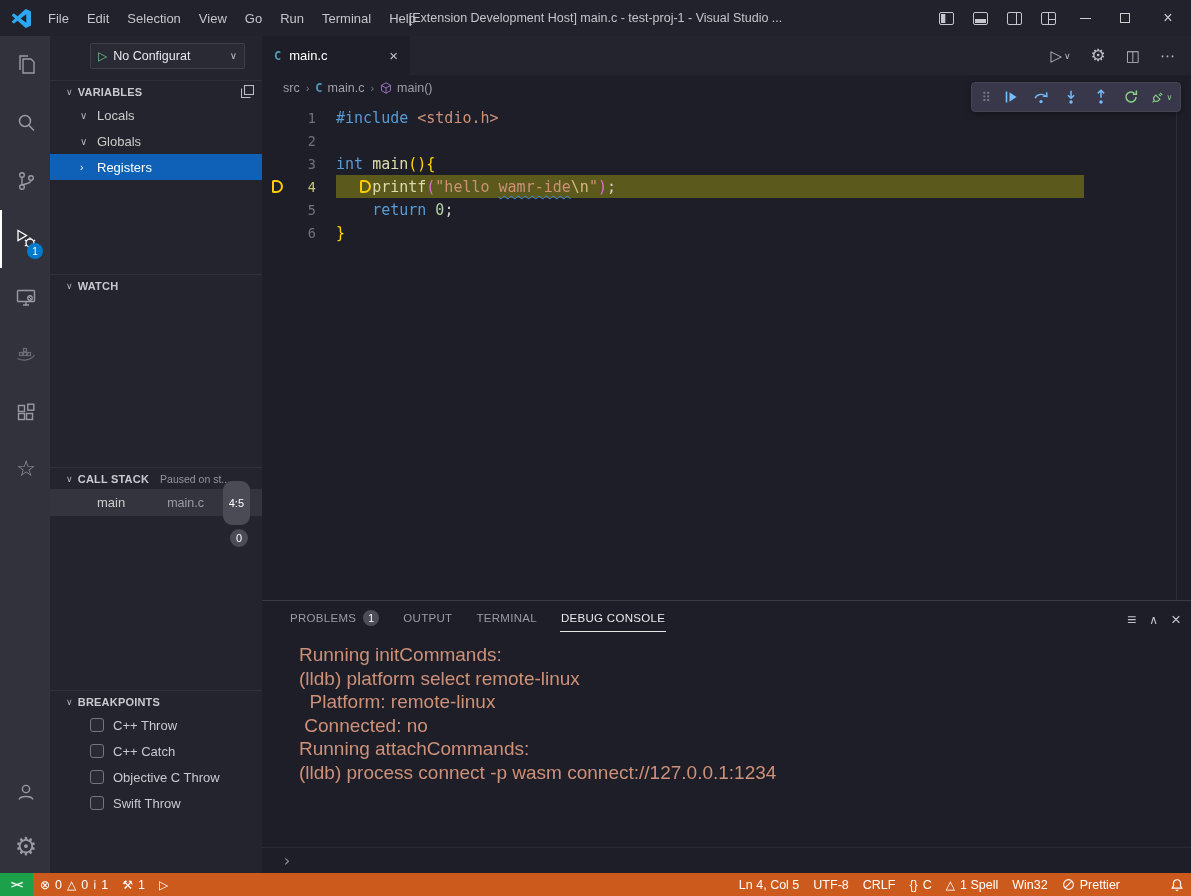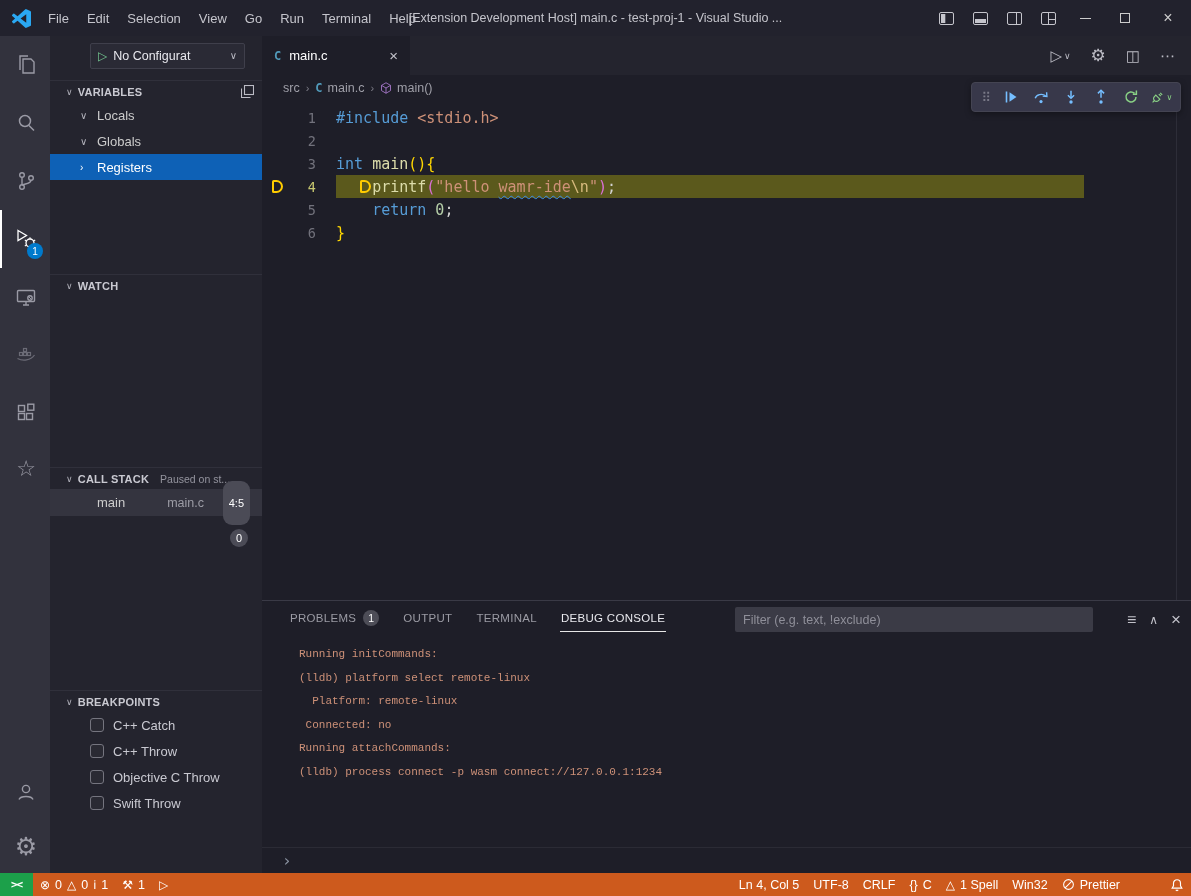--- a/index.html
+++ b/index.html
@@ -118,21 +118,21 @@
   .ptab.active{color:#e9e9ee;border-bottom:1px solid #e7e7e7;}
   .ptab-badge{min-width:16px;height:16px;border-radius:9px;background:#4d4d57;color:#fff;
     font-size:10.5px;display:flex;align-items:center;justify-content:center;padding:0 4px;}
   .panel-filter{position:absolute;right:98px;top:6px;width:358px;height:25px;background:#3b3b46;
     border:none;border-radius:2px;color:#dddde3;font-size:12.5px;padding:0 8px;outline:none;
     font-family:"Liberation Sans",sans-serif;}
   .panel-filter::placeholder{color:#8f8f99;}
   .panel-actions{position:absolute;right:10px;top:6px;height:25px;display:flex;align-items:center;
     gap:13px;color:#c2c2ca;}
   .pa-list{font-size:16px;} .pa-up{font-size:12px;} .pa-close{font-size:17px;}
-  .console{padding:6px 0 0 37px;font-family:Liberation Mono, monospace;font-size:11px;
+  .console{padding:6px 0 0 37px;font-family:Liberation Sans, sans-serif;font-size:19px;
     line-height:23.5px;color:var(--c-console_text,#ce9178);white-space:pre;}
   .console-input{position:absolute;left:0;right:0;bottom:0;height:26px;display:flex;
     align-items:center;padding-left:20px;border-top:1px solid #2b2b35;color:#8b93a1;
     font-size:16px;font-family:"DejaVu Sans Mono",monospace;}
 
   
   .statusbar{position:absolute;left:0;right:0;bottom:0;height:23px;
     background:var(--c-statusbar_debug,#cd5a1d);display:flex;align-items:center;
     color:#ffffff;font-size:12.5px;z-index:40;}
   .sb-item{height:100%;display:flex;align-items:center;gap:5px;padding:0 7px;white-space:nowrap;}
@@ -325,25 +325,25 @@
     </div>
 
     <div class="section" style="top:654px;">
       <div class="section-header">
         <span class="chev">∨</span>
         <span>BREAKPOINTS</span>
       </div>
       <div id="bp-rows">
           <div class="bp-row">
             <span class="bp-check"></span>
-            <span>C++ Catch</span>
+            <span>C++ Throw</span>
           </div>
           <div class="bp-row">
             <span class="bp-check"></span>
-            <span>C++ Throw</span>
+            <span>C++ Catch</span>
           </div>
           <div class="bp-row">
             <span class="bp-check"></span>
             <span>Objective C Throw</span>
           </div>
           <div class="bp-row">
             <span class="bp-check"></span>
             <span>Swift Throw</span>
           </div>
         </div>
@@ -450,21 +450,20 @@
           <div class="ptab">
             <span>OUTPUT</span>
           </div>
           <div class="ptab">
             <span>TERMINAL</span>
           </div>
           <div class="ptab active">
             <span>DEBUG CONSOLE</span>
           </div>
         </div>
-      <input class="panel-filter" placeholder="Filter (e.g. text, !exclude)" style="">
       <div class="panel-actions">
         <span class="pa-list">≡</span>
         <span class="pa-up">∧</span>
         <span class="pa-close">×</span>
       </div>
       <div class="console" id="console"><div class="console-line">Running initCommands:</div><div class="console-line">(lldb) platform select remote-linux</div><div class="console-line">  Platform: remote-linux</div><div class="console-line"> Connected: no</div><div class="console-line">Running attachCommands:</div><div class="console-line">(lldb) process connect -p wasm connect://127.0.0.1:1234</div></div>
       <div class="console-input">
         <span>›</span>
       </div>
     </div>

